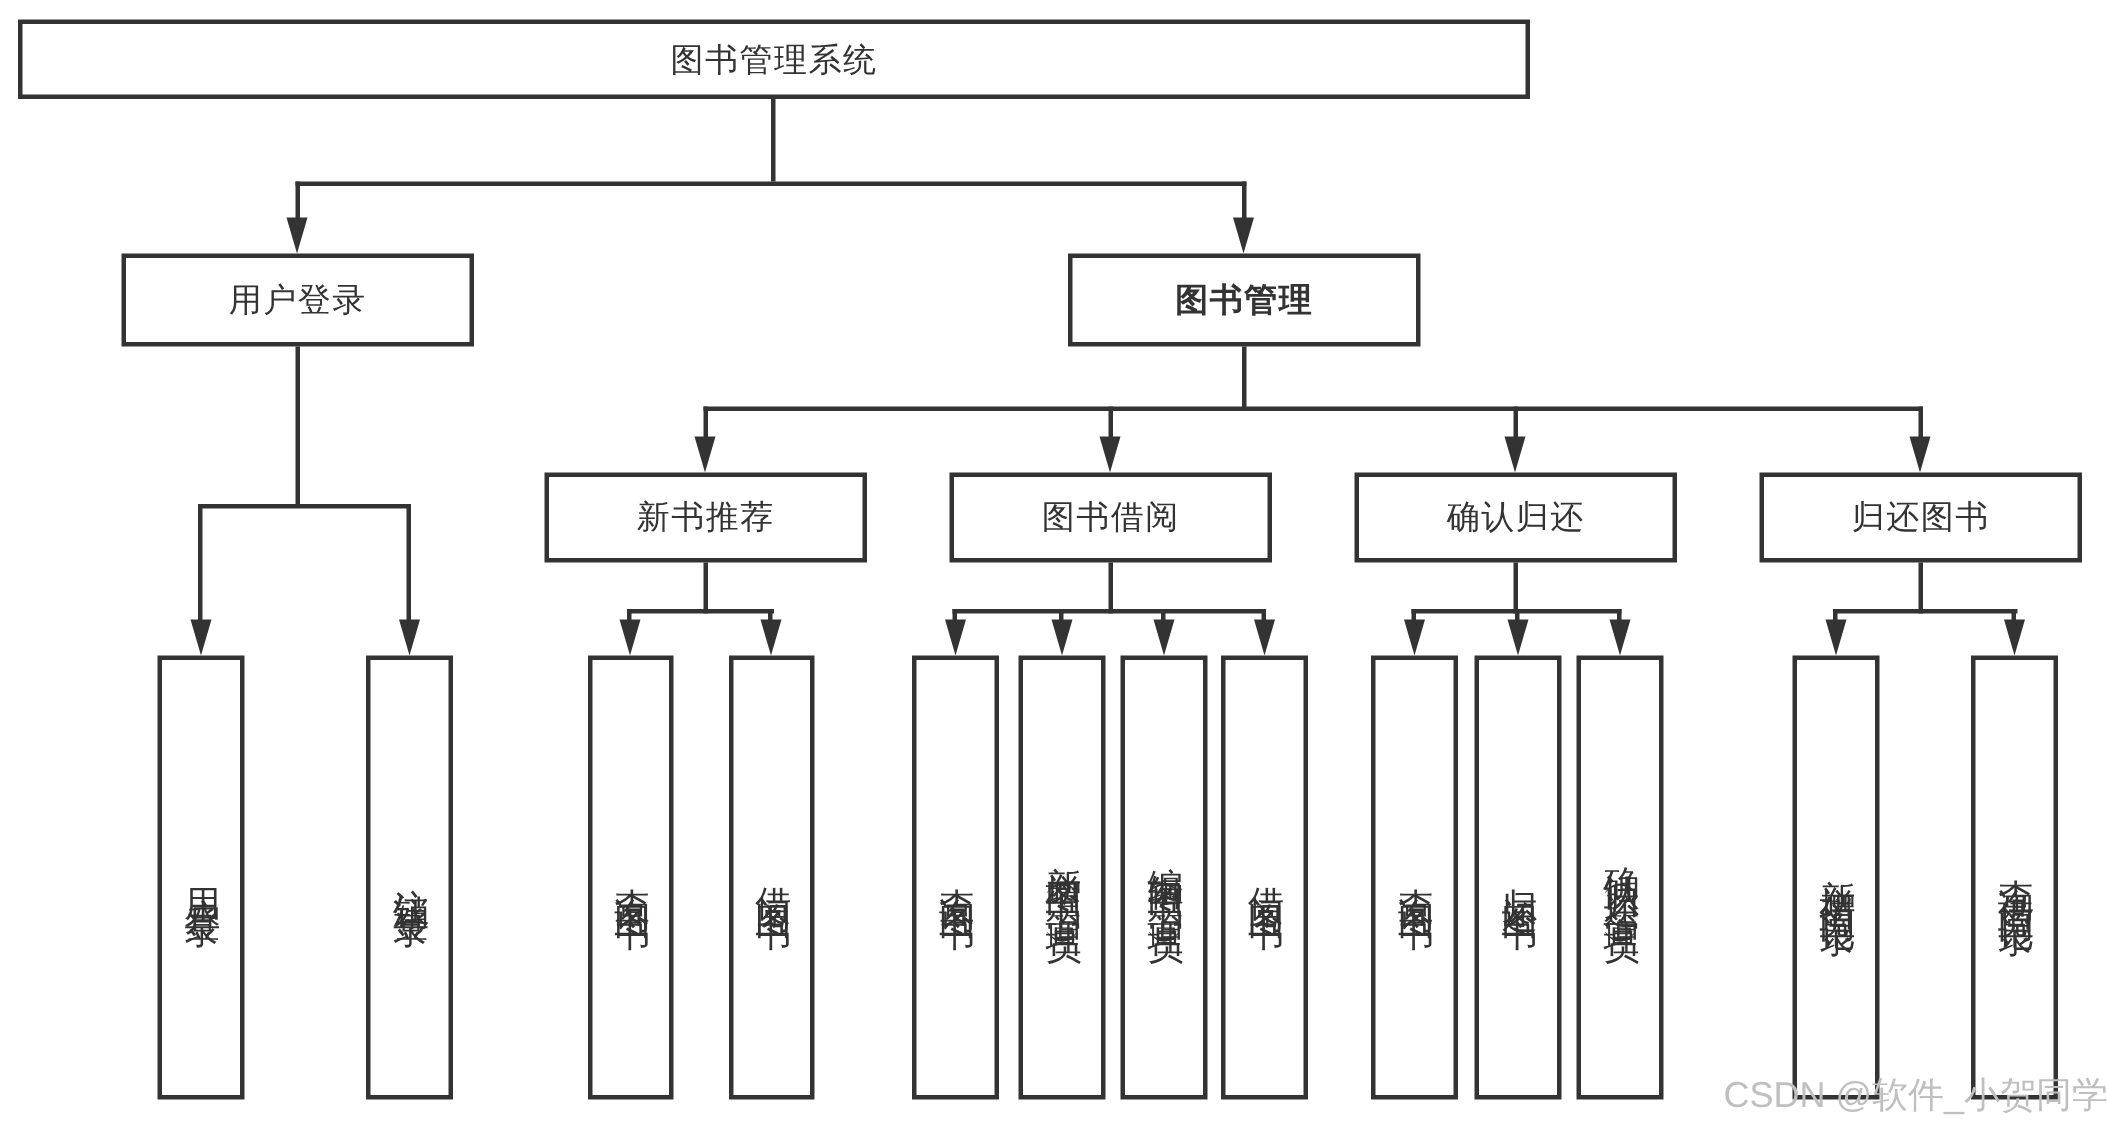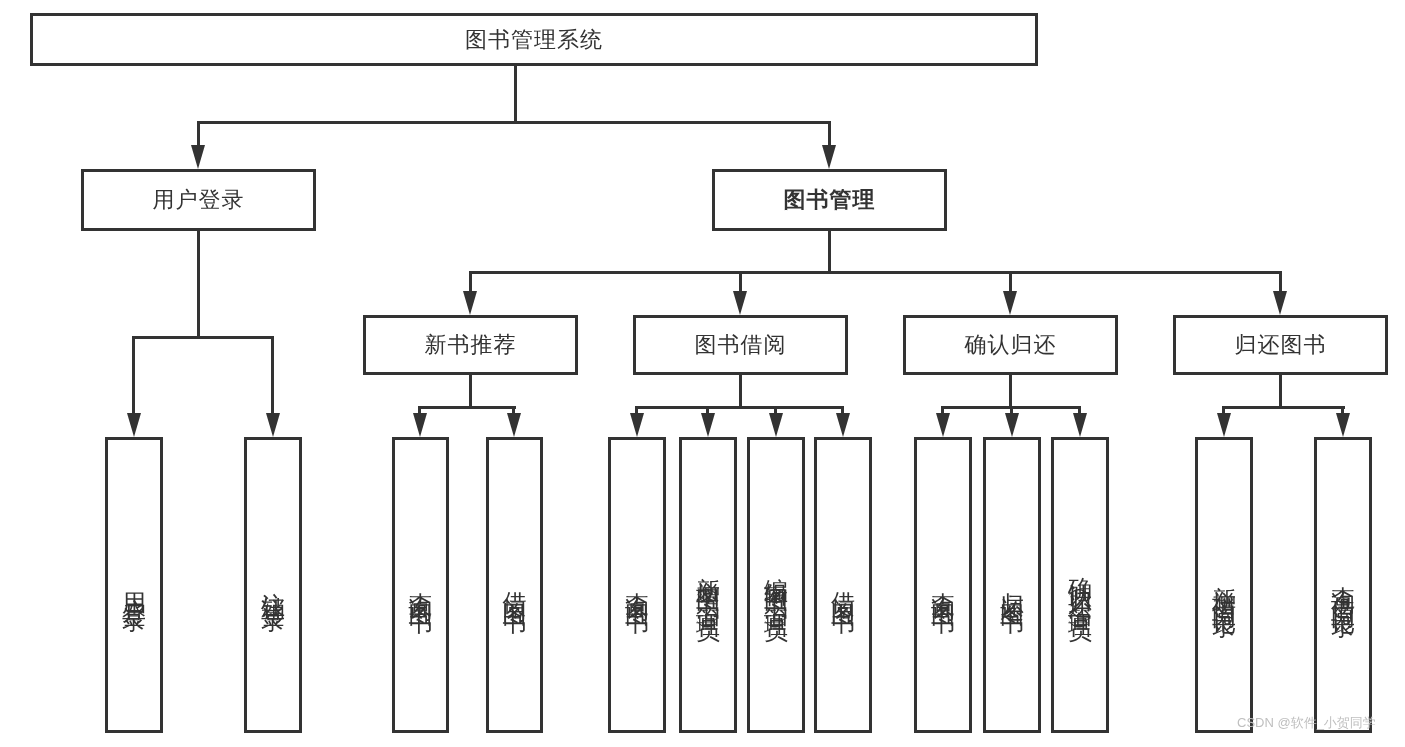--- a/index.html
+++ b/index.html
@@ -43,34 +43,34 @@
   .arrow {
     position: absolute;
     width: 0;
     height: 0;
     border-left: 7px solid transparent;
     border-right: 7px solid transparent;
     border-top: 24px solid #333333;
   }
   .watermark {
     position: absolute;
-    left: 1237px;
+    left: 1149px;
     top: 714px;
-    font-size: 13px;
+    font-size: 24px;
     color: #bfbfbf;
     white-space: nowrap;
     z-index: 5;
   }
 </style>
 </head>
 <body>
 
 <div class="canvas">
 
-  <div class="box hbox" style="left:12px; top:13px; width:1008px; height:53px;margin-left:18px;">
+  <div class="box hbox" style="left:12px; top:13px; width:1008px; height:53px;">
     <span>图书管理系统</span>
   </div>
 
   <div class="vline" style="left:514px; top:66px; height:55px;"></div>
   <div class="hline" style="left:197px; top:121px; width:634px;"></div>
   <div class="vline" style="left:197px; top:121px; height:30px;"></div>
   <div class="arrow" style="left:191px; top:145px;"></div>
   <div class="vline" style="left:828px; top:121px; height:30px;"></div>
   <div class="arrow" style="left:822px; top:145px;"></div>
 

